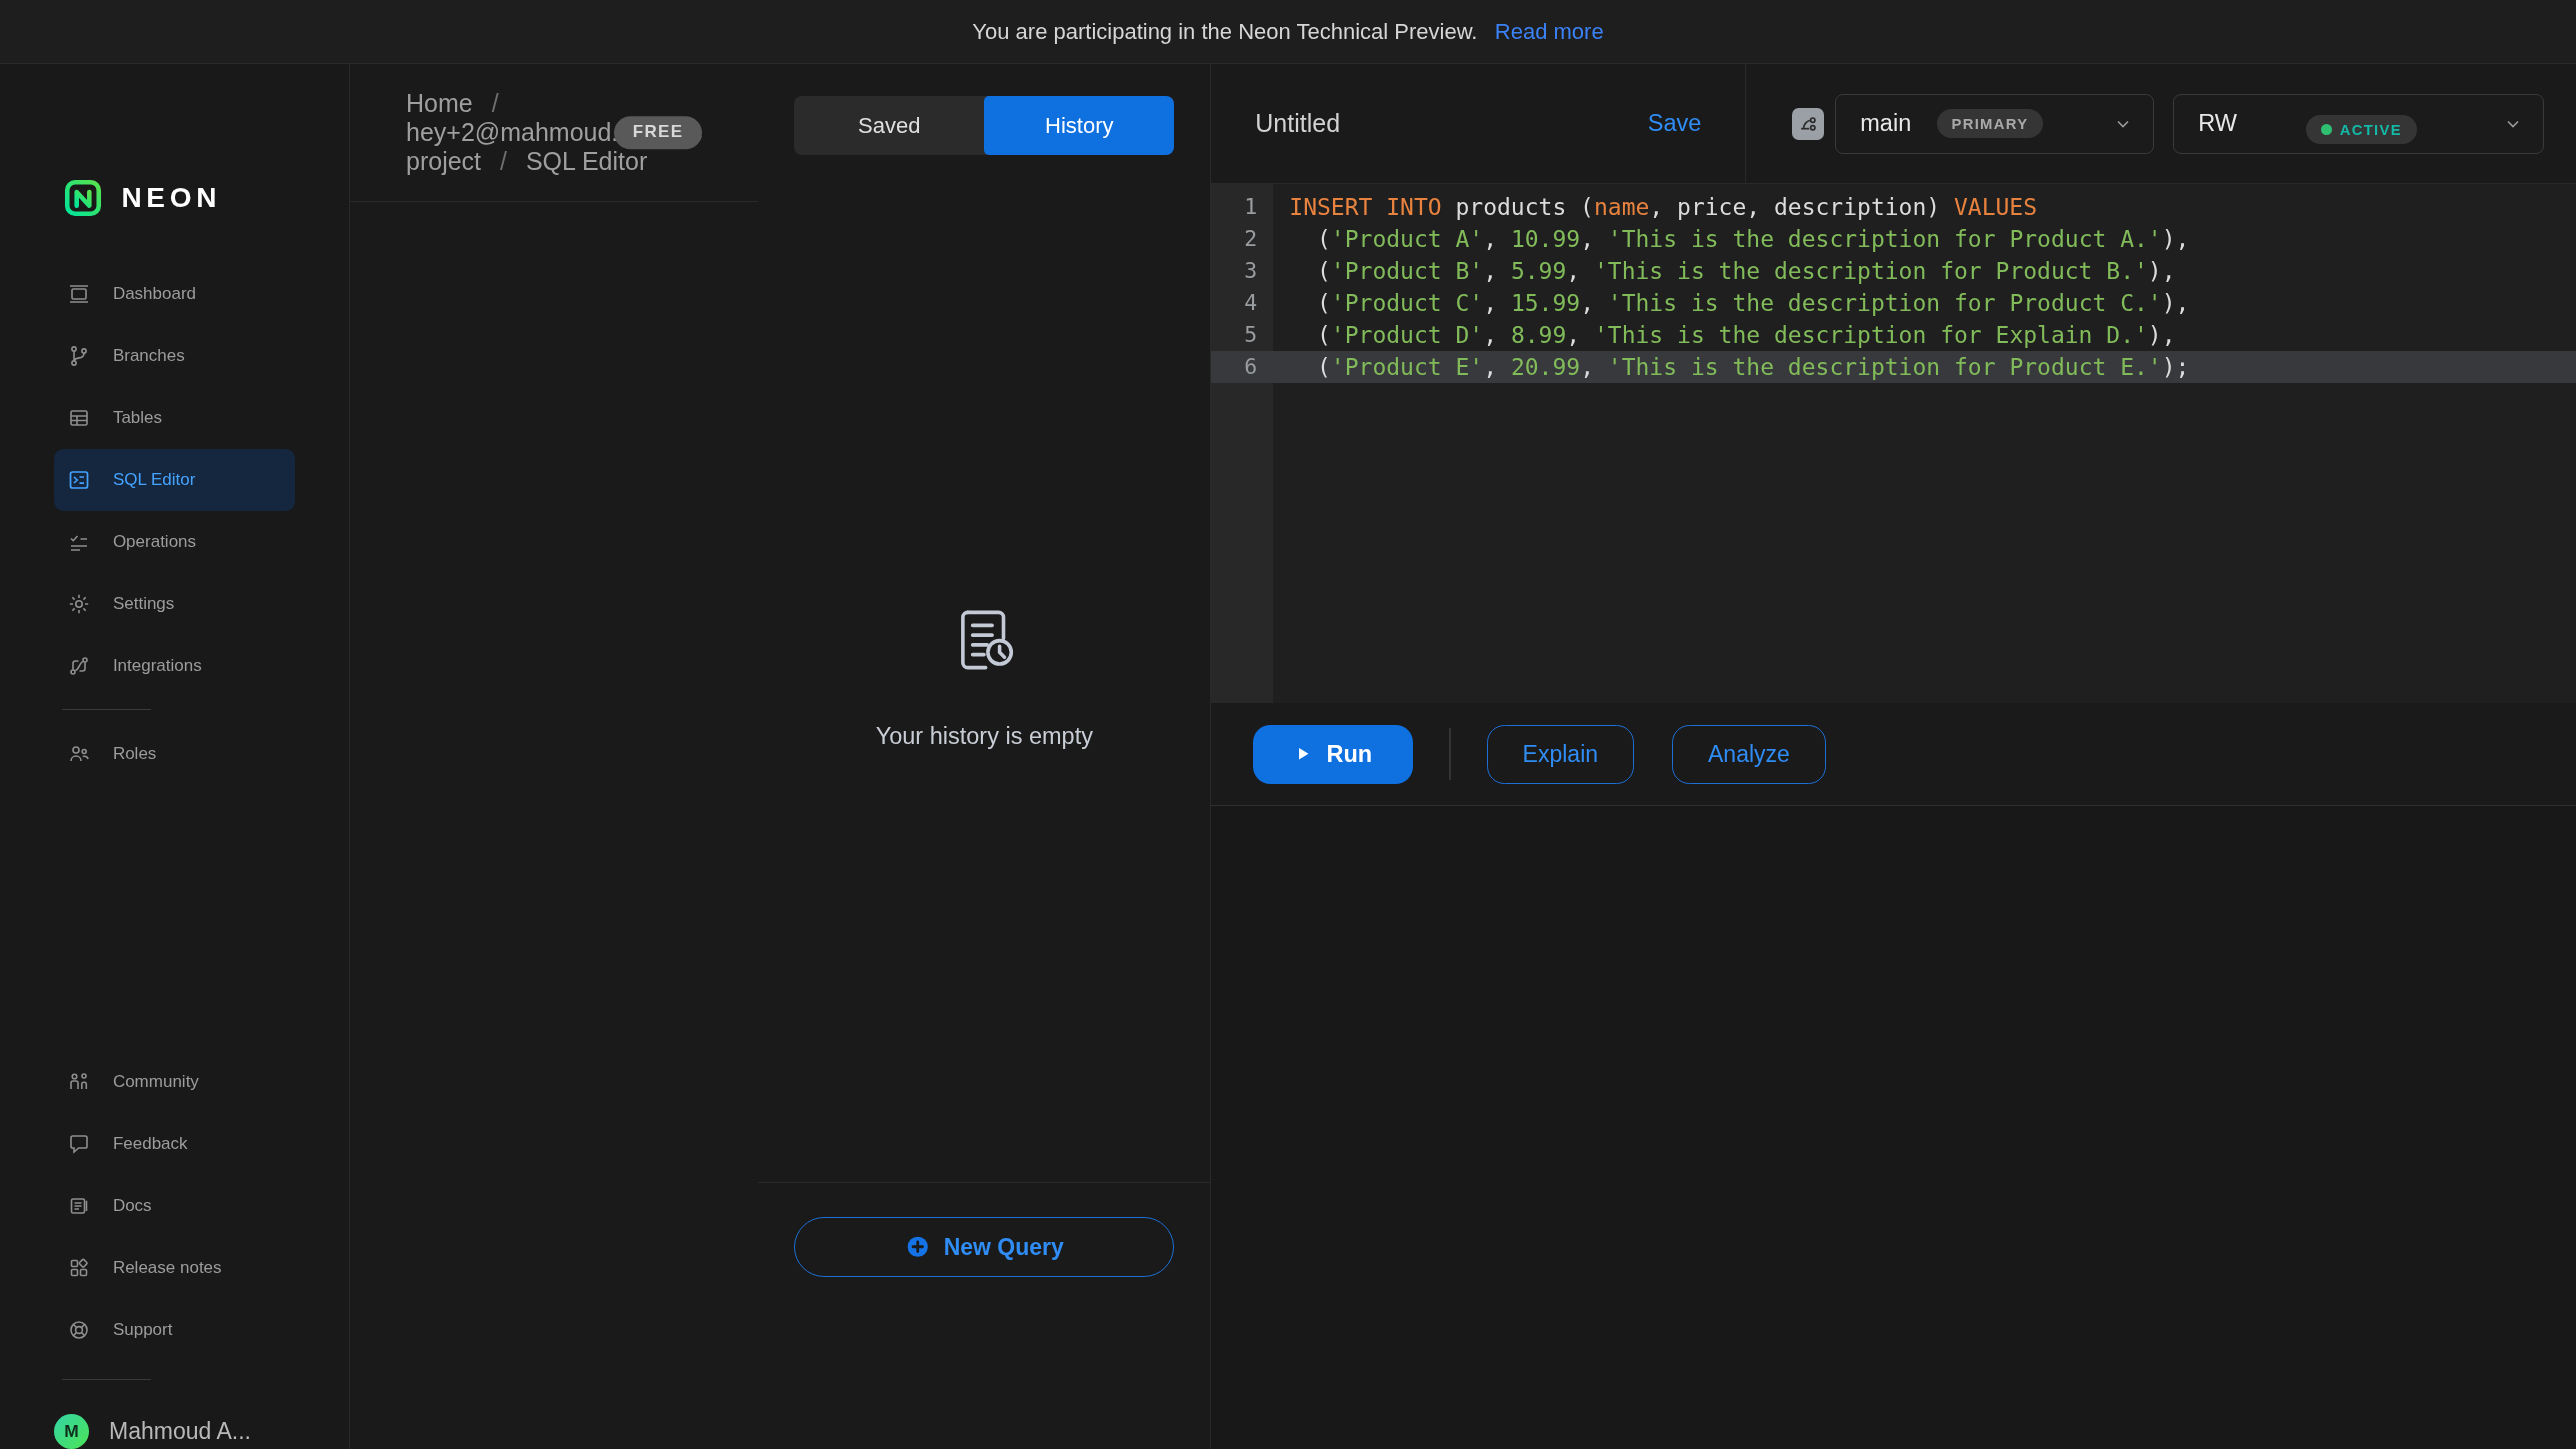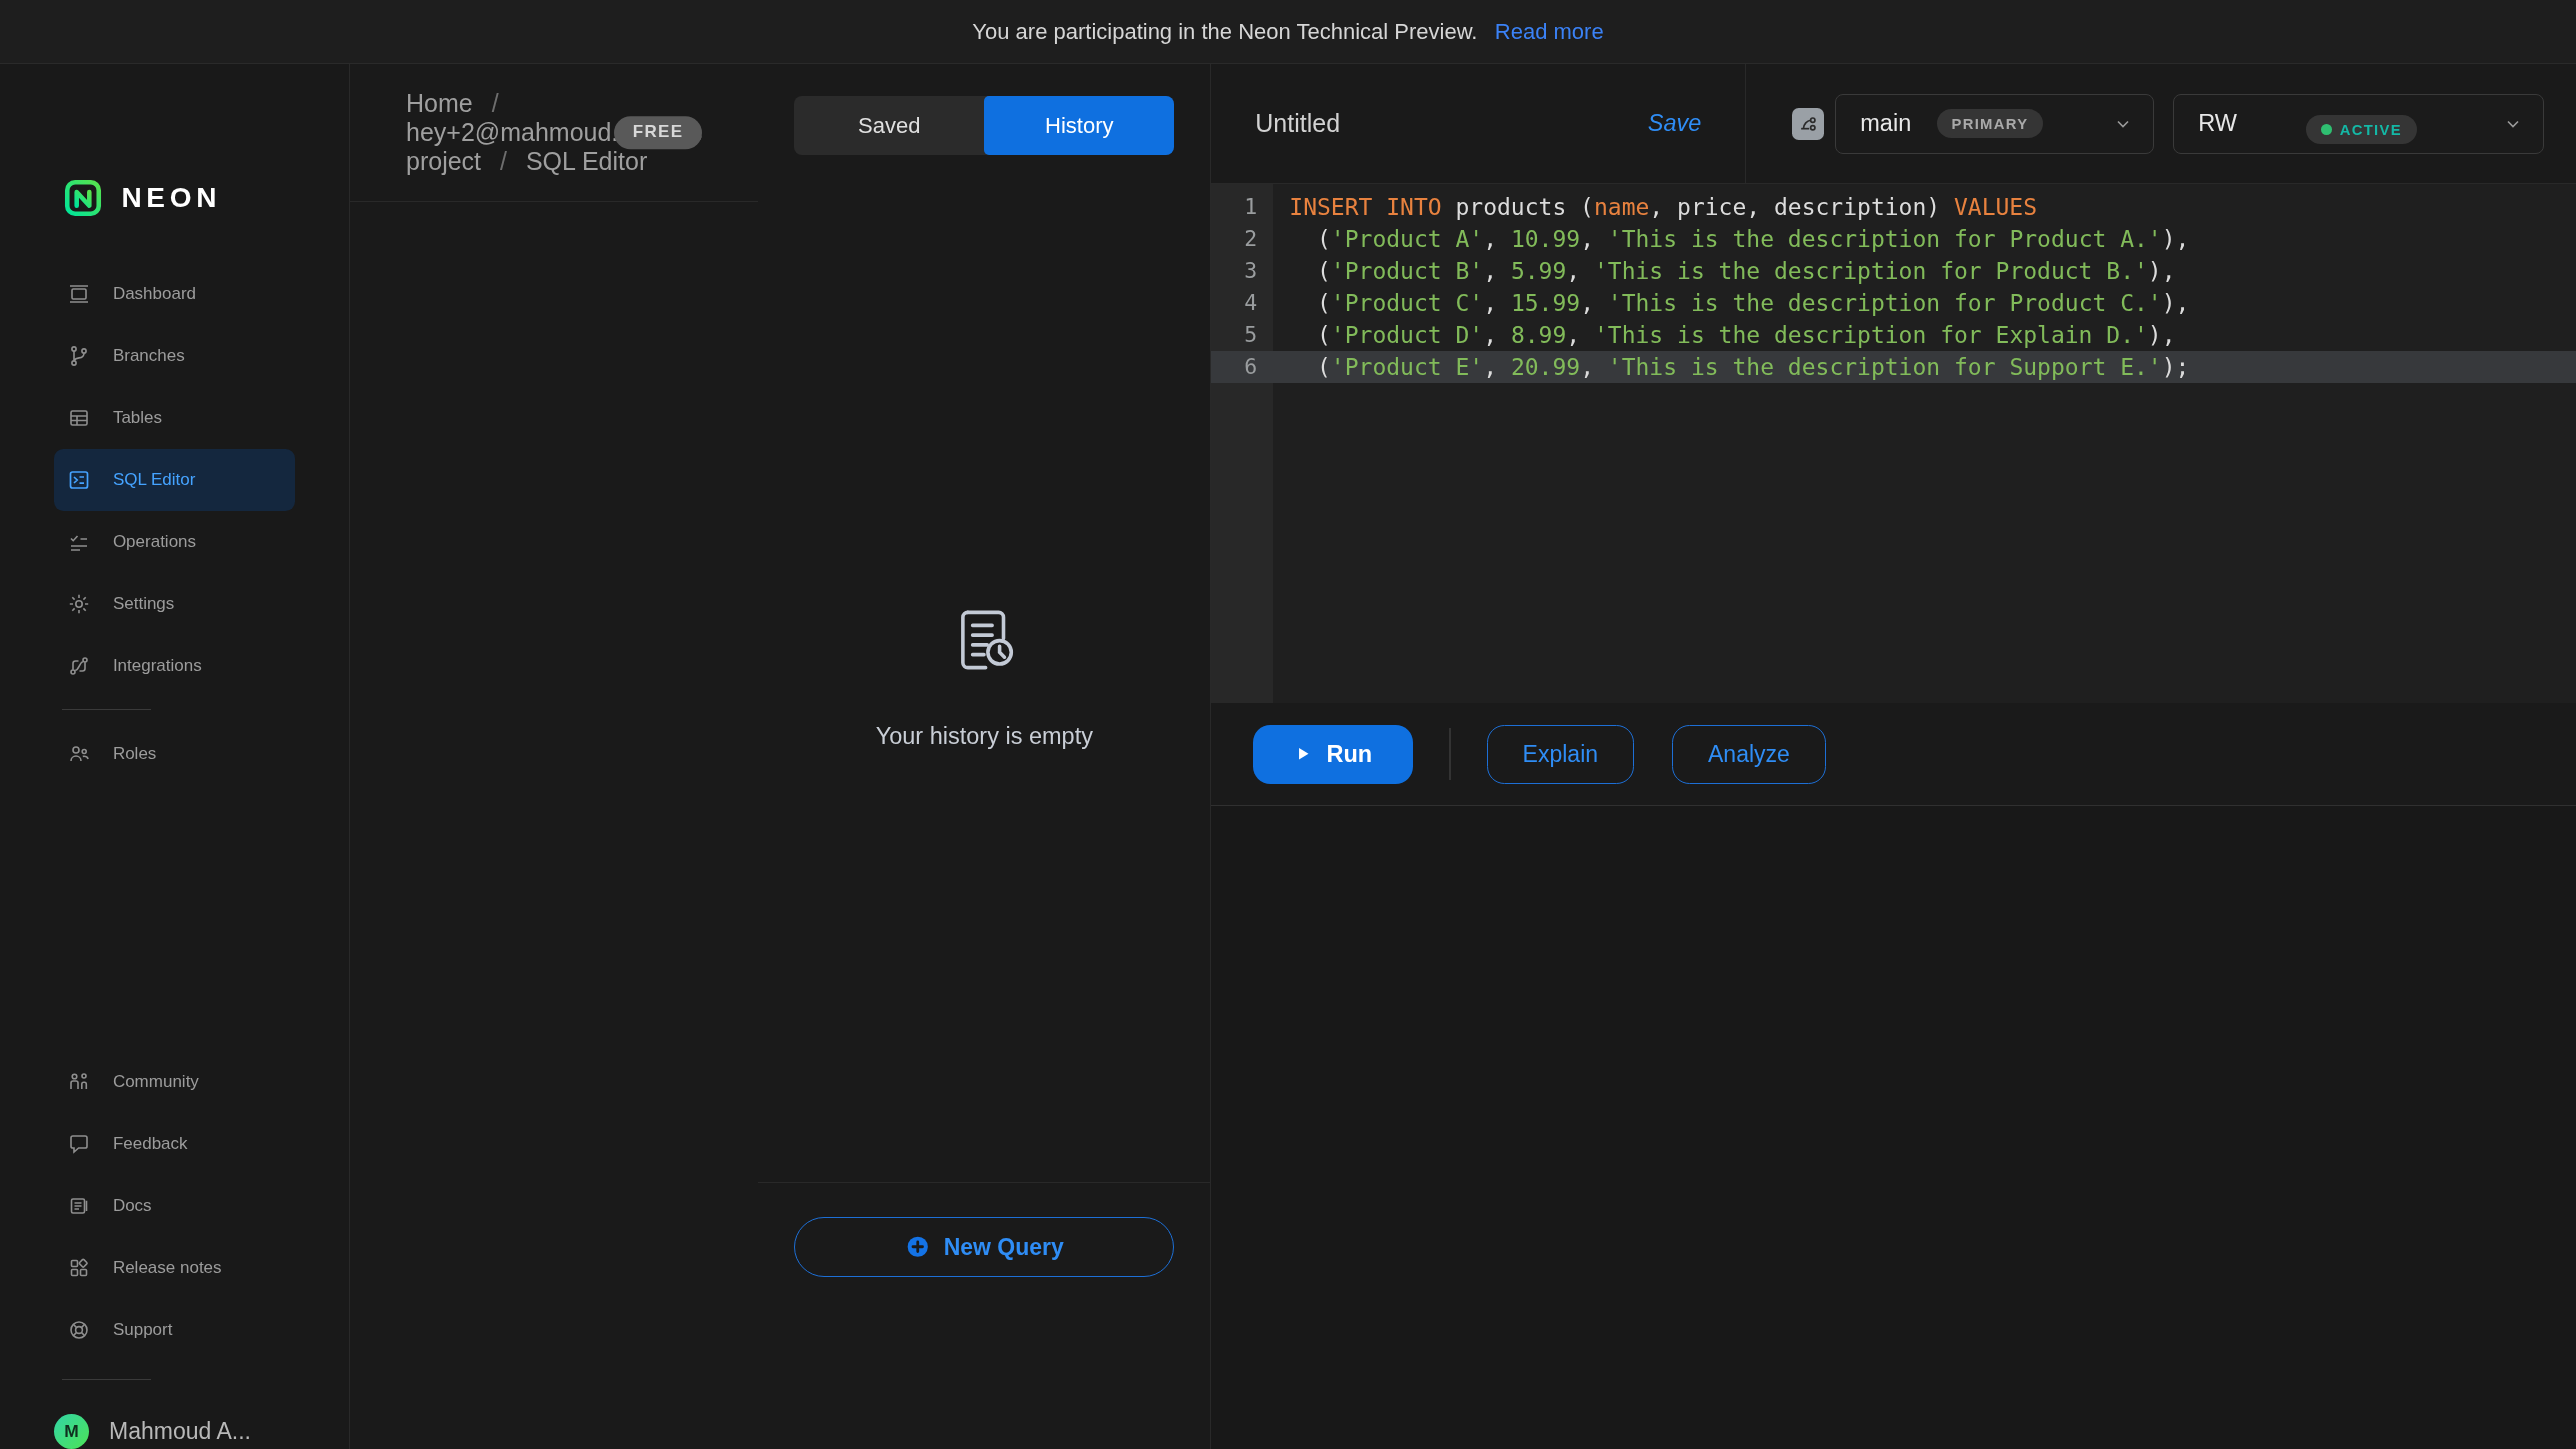--- a/index.html
+++ b/index.html
@@ -71,21 +71,21 @@
               display:flex; align-items:center; justify-content:center; gap:13.4px;
               color:#2f8df5; font-size:23px; font-weight:700; cursor:pointer; }
 
   
   .editor-col { flex:1; display:flex; flex-direction:column; min-width:0; }
   .editor-header { height:120px; flex:none; display:flex; background:#1a1a1a;
                    border-bottom:1.3px solid #292929; }
   .eh-left { width:535px; flex:none; border-right:1.3px solid #292929;
              display:flex; align-items:center; padding:0 44px; }
   .query-title { color:#d2d2d2; font-size:25px; }
-  .save-link { margin-left:auto; color:#2f8df5; font-size:23.5px; cursor:pointer;font-style:italic; }
+  .save-link { margin-left:auto; color:#2f8df5; font-size:23.5px; cursor:pointer; }
   .eh-controls { display:flex; align-items:center; padding-left:46px; gap:19px; }
   .branch-icon-btn { width:32px; height:32px; border-radius:6.7px; background:#9aa0a6;
                      display:flex; align-items:center; justify-content:center;
                      cursor:pointer; flex:none; margin-right:-8px; }
   .select { height:60px; border:1.3px solid #3a3a3a; border-radius:8px;
             display:flex; align-items:center; padding:0 20px 0 24px;
             color:#e8e8e8; font-size:23.5px; cursor:pointer; background:#1b1b1b; }
   .select .chev { margin-left:auto; display:flex; }
   .sel-branch { width:319px; }
   .sel-endpoint { width:371px; }
@@ -384,21 +384,21 @@
               <div class="code-line">
                 <span class="ln">4</span>
                 <span class="code-text"><span class="tok-pl">  (</span><span class="tok-grn">'Product C'</span><span class="tok-pl">, </span><span class="tok-grn">15.99</span><span class="tok-pl">, </span><span class="tok-grn">'This is the description for Product C.'</span><span class="tok-pl">),</span></span>
               </div>
               <div class="code-line">
                 <span class="ln">5</span>
                 <span class="code-text"><span class="tok-pl">  (</span><span class="tok-grn">'Product D'</span><span class="tok-pl">, </span><span class="tok-grn">8.99</span><span class="tok-pl">, </span><span class="tok-grn">'This is the description for Explain D.'</span><span class="tok-pl">),</span></span>
               </div>
               <div class="code-line active">
                 <span class="ln">6</span>
-                <span class="code-text"><span class="tok-pl">  (</span><span class="tok-grn">'Product E'</span><span class="tok-pl">, </span><span class="tok-grn">20.99</span><span class="tok-pl">, </span><span class="tok-grn">'This is the description for Support E.'</span><span class="tok-pl">);</span></span>
+                <span class="code-text"><span class="tok-pl">  (</span><span class="tok-grn">'Product E'</span><span class="tok-pl">, </span><span class="tok-grn">20.99</span><span class="tok-pl">, </span><span class="tok-grn">'This is the description for Product E.'</span><span class="tok-pl">);</span></span>
               </div>
             </div>
         </div>
 
         <div class="action-bar">
           <button class="run-btn">
             <svg width="17.4" height="17.4" viewBox="0 0 24 24">
               <path d="M7 4l13 8-13 8z" fill="#ffffff"></path>
             </svg>
             <span>Run</span>

